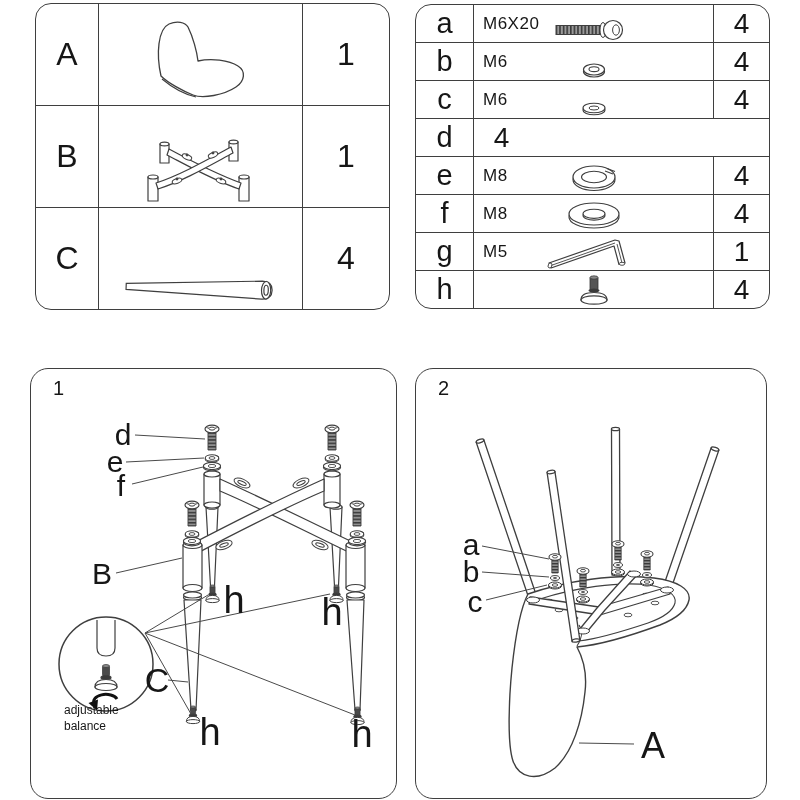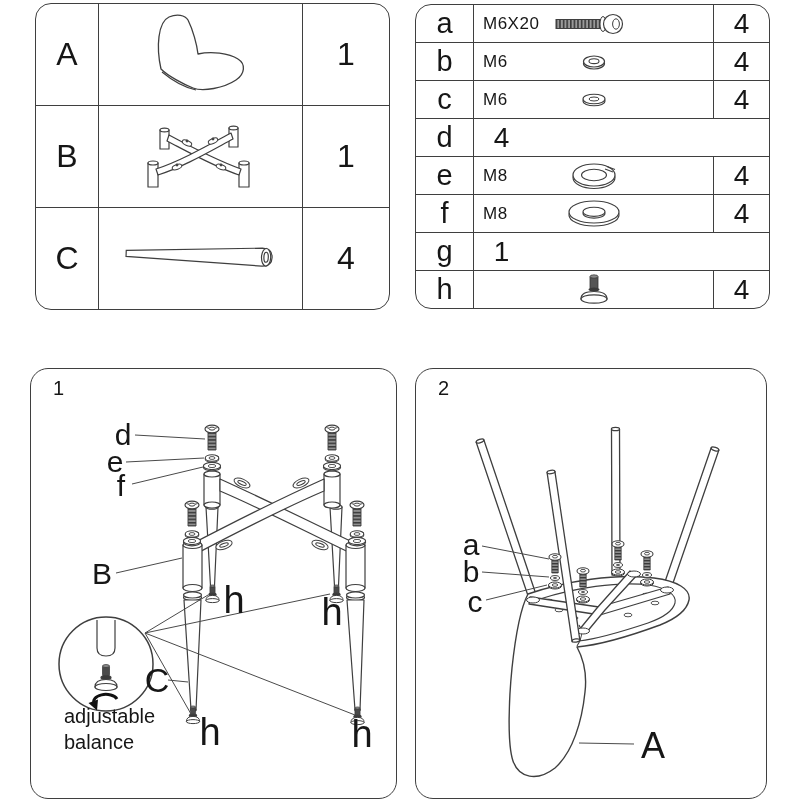--- a/index.html
+++ b/index.html
@@ -3,39 +3,39 @@
 <meta charset="utf-8">
 <style>
   html,body{margin:0;padding:0;}
   body{width:800px;height:800px;position:relative;background:#ffffff;
        font-family:"Liberation Sans",sans-serif;color:#161616;overflow:hidden;}
   .tbl{position:absolute;background:#fff;border:1.7px solid #3f3f3f;border-radius:16px;
        display:flex;flex-direction:column;overflow:hidden;}
   .trow{flex:1;display:flex;align-items:stretch;border-top:1.4px solid #3f3f3f;min-height:0;}
   .trow:first-child{border-top:0;}
   .c-id{display:flex;align-items:center;justify-content:center;border-right:1.4px solid #3f3f3f;}
-  .c-ic{flex:1;position:relative;display:flex;align-items:center;justify-content:center;
+  .c-ic{flex:1;position:relative;display:flex;align-items:flex-end;justify-content:center;
         border-right:1.4px solid #3f3f3f;min-width:0;}
   .c-q{display:flex;align-items:center;justify-content:center;}
   #parts{left:35px;top:3px;width:353px;height:305px;}
   #parts .c-id{width:62px;font-size:32px;}
   #parts .c-q{width:86px;font-size:32px;}
   #hw{left:415px;top:4px;width:353px;height:303px;}
   #hw .c-id{width:57px;font-size:29px;}
   #hw .c-q{width:55px;font-size:28px;}
   .hspec{position:absolute;left:9px;top:50%;transform:translateY(-50%);font-size:17px;letter-spacing:0.5px;}
   .panel{position:absolute;background:#fff;border:1.7px solid #3f3f3f;border-radius:18px;overflow:hidden;}
   #step1{left:30px;top:368px;width:365px;height:429px;}
   #step2{left:415px;top:368px;width:350px;height:429px;}
   .panel svg{position:absolute;left:0;top:0;}
   .num{position:absolute;left:22px;top:8px;font-size:20px;}
   .lbl{position:absolute;transform:translate(-50%,-50%);font-size:30px;line-height:1;white-space:nowrap;}
   .lbl-big{font-size:34px;}
   .lbl-h{font-size:38px;}
-  .note{position:absolute;left:33px;top:334px;font-size:20px;line-height:1.3;}
+  .note{position:absolute;left:33px;top:334px;font-size:12px;line-height:1.3;}
 </style>
 </head>
 <body>
 
 <div class="tbl" id="parts">
   <div class="trow">
     <div class="c-id">A</div>
     <div class="c-ic">
       <svg width="120" height="86" viewBox="0 0 120 86">
         <g fill="#fff" stroke="#3f3f3f" stroke-width="1.3" stroke-linejoin="round">
@@ -164,20 +164,30 @@
         <ellipse cx="31" cy="17" rx="25" ry="11" fill="#fff" stroke="#3f3f3f" stroke-width="1.2"></ellipse>
         <ellipse cx="31" cy="14" rx="25" ry="11" fill="#fff" stroke="#3f3f3f" stroke-width="1.2"></ellipse>
         <ellipse cx="31" cy="15.5" rx="11" ry="4.6" fill="#fff" stroke="#3f3f3f" stroke-width="1.1"></ellipse>
         <ellipse cx="31" cy="13.8" rx="11" ry="4.6" fill="#fff" stroke="#3f3f3f" stroke-width="1.1"></ellipse>
       </svg>
     </div>
     <div class="c-q">4</div>
   </div>
   <div class="trow">
     <div class="c-id">g</div>
+    <div class="c-ic">
+      <span class="hspec">M5</span>
+      <svg width="104" height="34" viewBox="0 0 104 34">
+        <polygon points="7,27 73,4 77,5 83,27 77,28.5 72,10 9,32" fill="#fff" stroke="#3f3f3f" stroke-width="1.2" stroke-linejoin="round"></polygon>
+        <line x1="9" y1="29.5" x2="73" y2="7" stroke="#3f3f3f" stroke-width="0.9"></line>
+        <line x1="75" y1="8" x2="80" y2="27" stroke="#3f3f3f" stroke-width="0.9"></line>
+        <ellipse cx="8" cy="29.5" rx="1.8" ry="2.6" transform="rotate(20 8 29.5)" fill="#fff" stroke="#3f3f3f" stroke-width="0.9"></ellipse>
+        <ellipse cx="80" cy="27.8" rx="2.8" ry="1.5" fill="#fff" stroke="#3f3f3f" stroke-width="0.9"></ellipse>
+      </svg>
+    </div>
     <div class="c-q">1</div>
   </div>
   <div class="trow">
     <div class="c-id">h</div>
     <div class="c-ic">
       <span class="hspec"></span>
       <svg width="40" height="34" viewBox="0 0 40 34">
         <rect x="16" y="3" width="8" height="13" rx="1.2" fill="#555" stroke="#333" stroke-width="0.8"></rect>
         <ellipse cx="20" cy="3.5" rx="4" ry="1.7" fill="#8a8a8a" stroke="#333" stroke-width="0.7"></ellipse>
         <ellipse cx="20" cy="16.5" rx="5.5" ry="2" fill="#3a3a3a"></ellipse>

